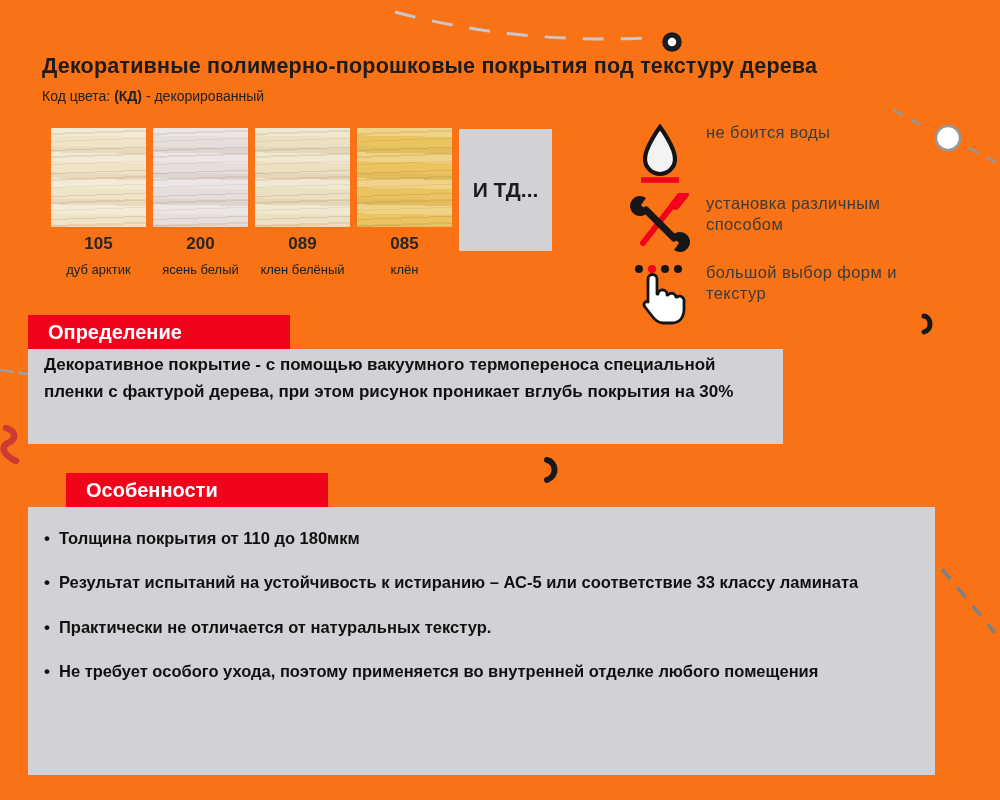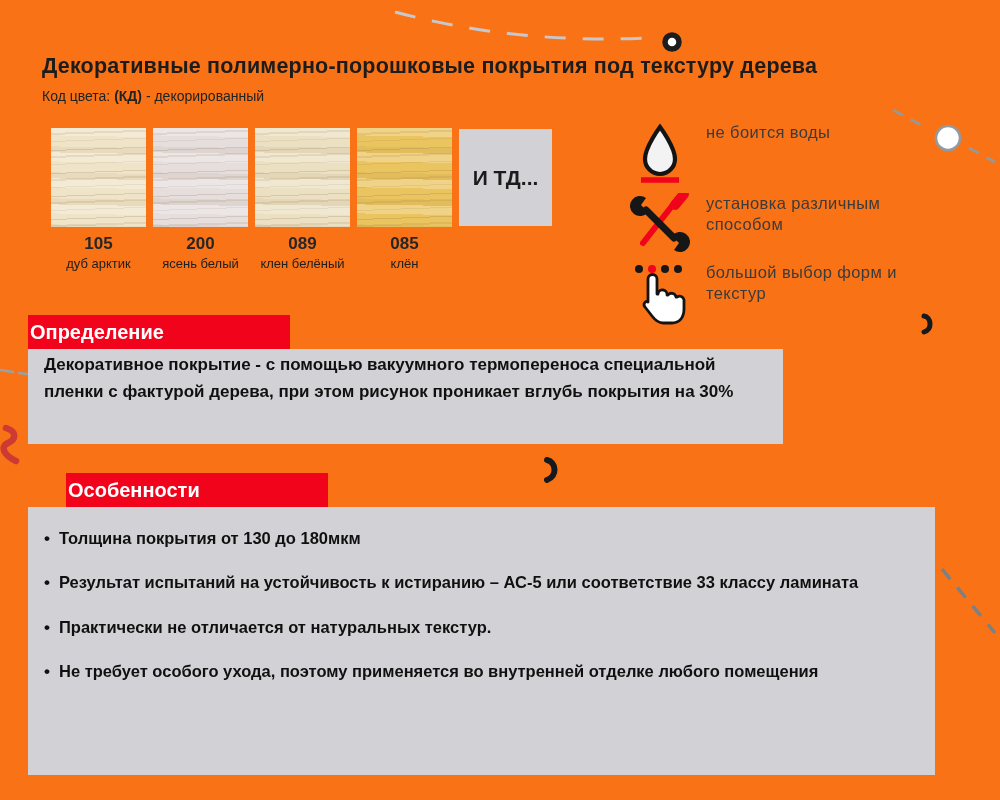--- a/index.html
+++ b/index.html
@@ -44,45 +44,45 @@
         rgba(120,88,52,.18) 22px 23px),
       repeating-linear-gradient(181deg,
         rgba(255,255,255,.25) 0 9px,
         rgba(0,0,0,0) 9px 20px,
         rgba(120,90,50,.07) 20px 26px);
   }
   .swatch-code{
     margin-top:8px;font-size:17px;font-weight:600;color:#262626;line-height:1.1;
   }
   .swatch-name{
-    font-size:13px;color:#202020;line-height:1.25;margin-top:2px;white-space:nowrap;
+    font-size:13px;color:#202020;line-height:1.25;margin-top:8px;white-space:nowrap;
   }
   .etc-box{
-    width:93px;height:97px;margin-top:1px;
+    width:93px;height:122px;margin-top:1px;
     background:var(--panel-gray,#d0d0d5);
     display:flex;align-items:center;justify-content:center;
     font-size:21px;font-weight:600;color:#1b1b1b;
   }
   
   .icon-col{
     position:absolute;left:628px;top:122px;width:320px;
     display:flex;flex-direction:column;gap:9px;
   }
   .icon-row{display:flex;align-items:flex-start;gap:14px;}
   .icon-cell{width:64px;display:flex;justify-content:center;flex:0 0 64px;}
   .icon-label{
     font-size:16.5px;color:#3b3b3b;line-height:1.25;letter-spacing:.4px;
     max-width:235px;
   }
   
   .section-heading{
     position:absolute;left:28px;width:262px;height:34px;
     background:var(--accent-red,#f2031c);
     color:#fff;font-size:20px;font-weight:700;
-    line-height:34px;padding-left:2px;box-sizing:border-box;
+    line-height:34px;padding-left:20px;box-sizing:border-box;
   }
   .heading-definition{top:315px;}
   .heading-features{top:473px;margin-left:38px;}
   .gray-panel{
     position:absolute;left:28px;background:var(--panel-gray,#d2d2d6);
     box-sizing:border-box;
   }
   .panel-definition{
     top:349px;width:755px;height:95px;
     padding:2px 16px;
@@ -205,20 +205,20 @@
   </div>
 
   <div class="section-heading heading-definition">Определение</div>
   <div class="gray-panel panel-definition">
     <span>Декоративное покрытие - с помощью вакуумного термопереноса специальной пленки с фактурой дерева, при этом рисунок проникает вглубь покрытия на 30%</span>
   </div>
 
   <div class="section-heading heading-features">Особенности</div>
   <div class="gray-panel panel-features">
     <ul class="feature-list">
-      <li class="feature-item">Толщина покрытия от 130 до 180мкм</li>
+      <li class="feature-item">Толщина покрытия от 110 до 180мкм</li>
       <li class="feature-item">Результат испытаний на устойчивость к истиранию – АС-5 или соответствие 33 классу ламината</li>
       <li class="feature-item">Практически не отличается от натуральных текстур.</li>
       <li class="feature-item">Не требует особого ухода, поэтому применяется во внутренней отделке любого помещения</li>
     </ul>
   </div>
 
 </div>
 
 </body></html>

